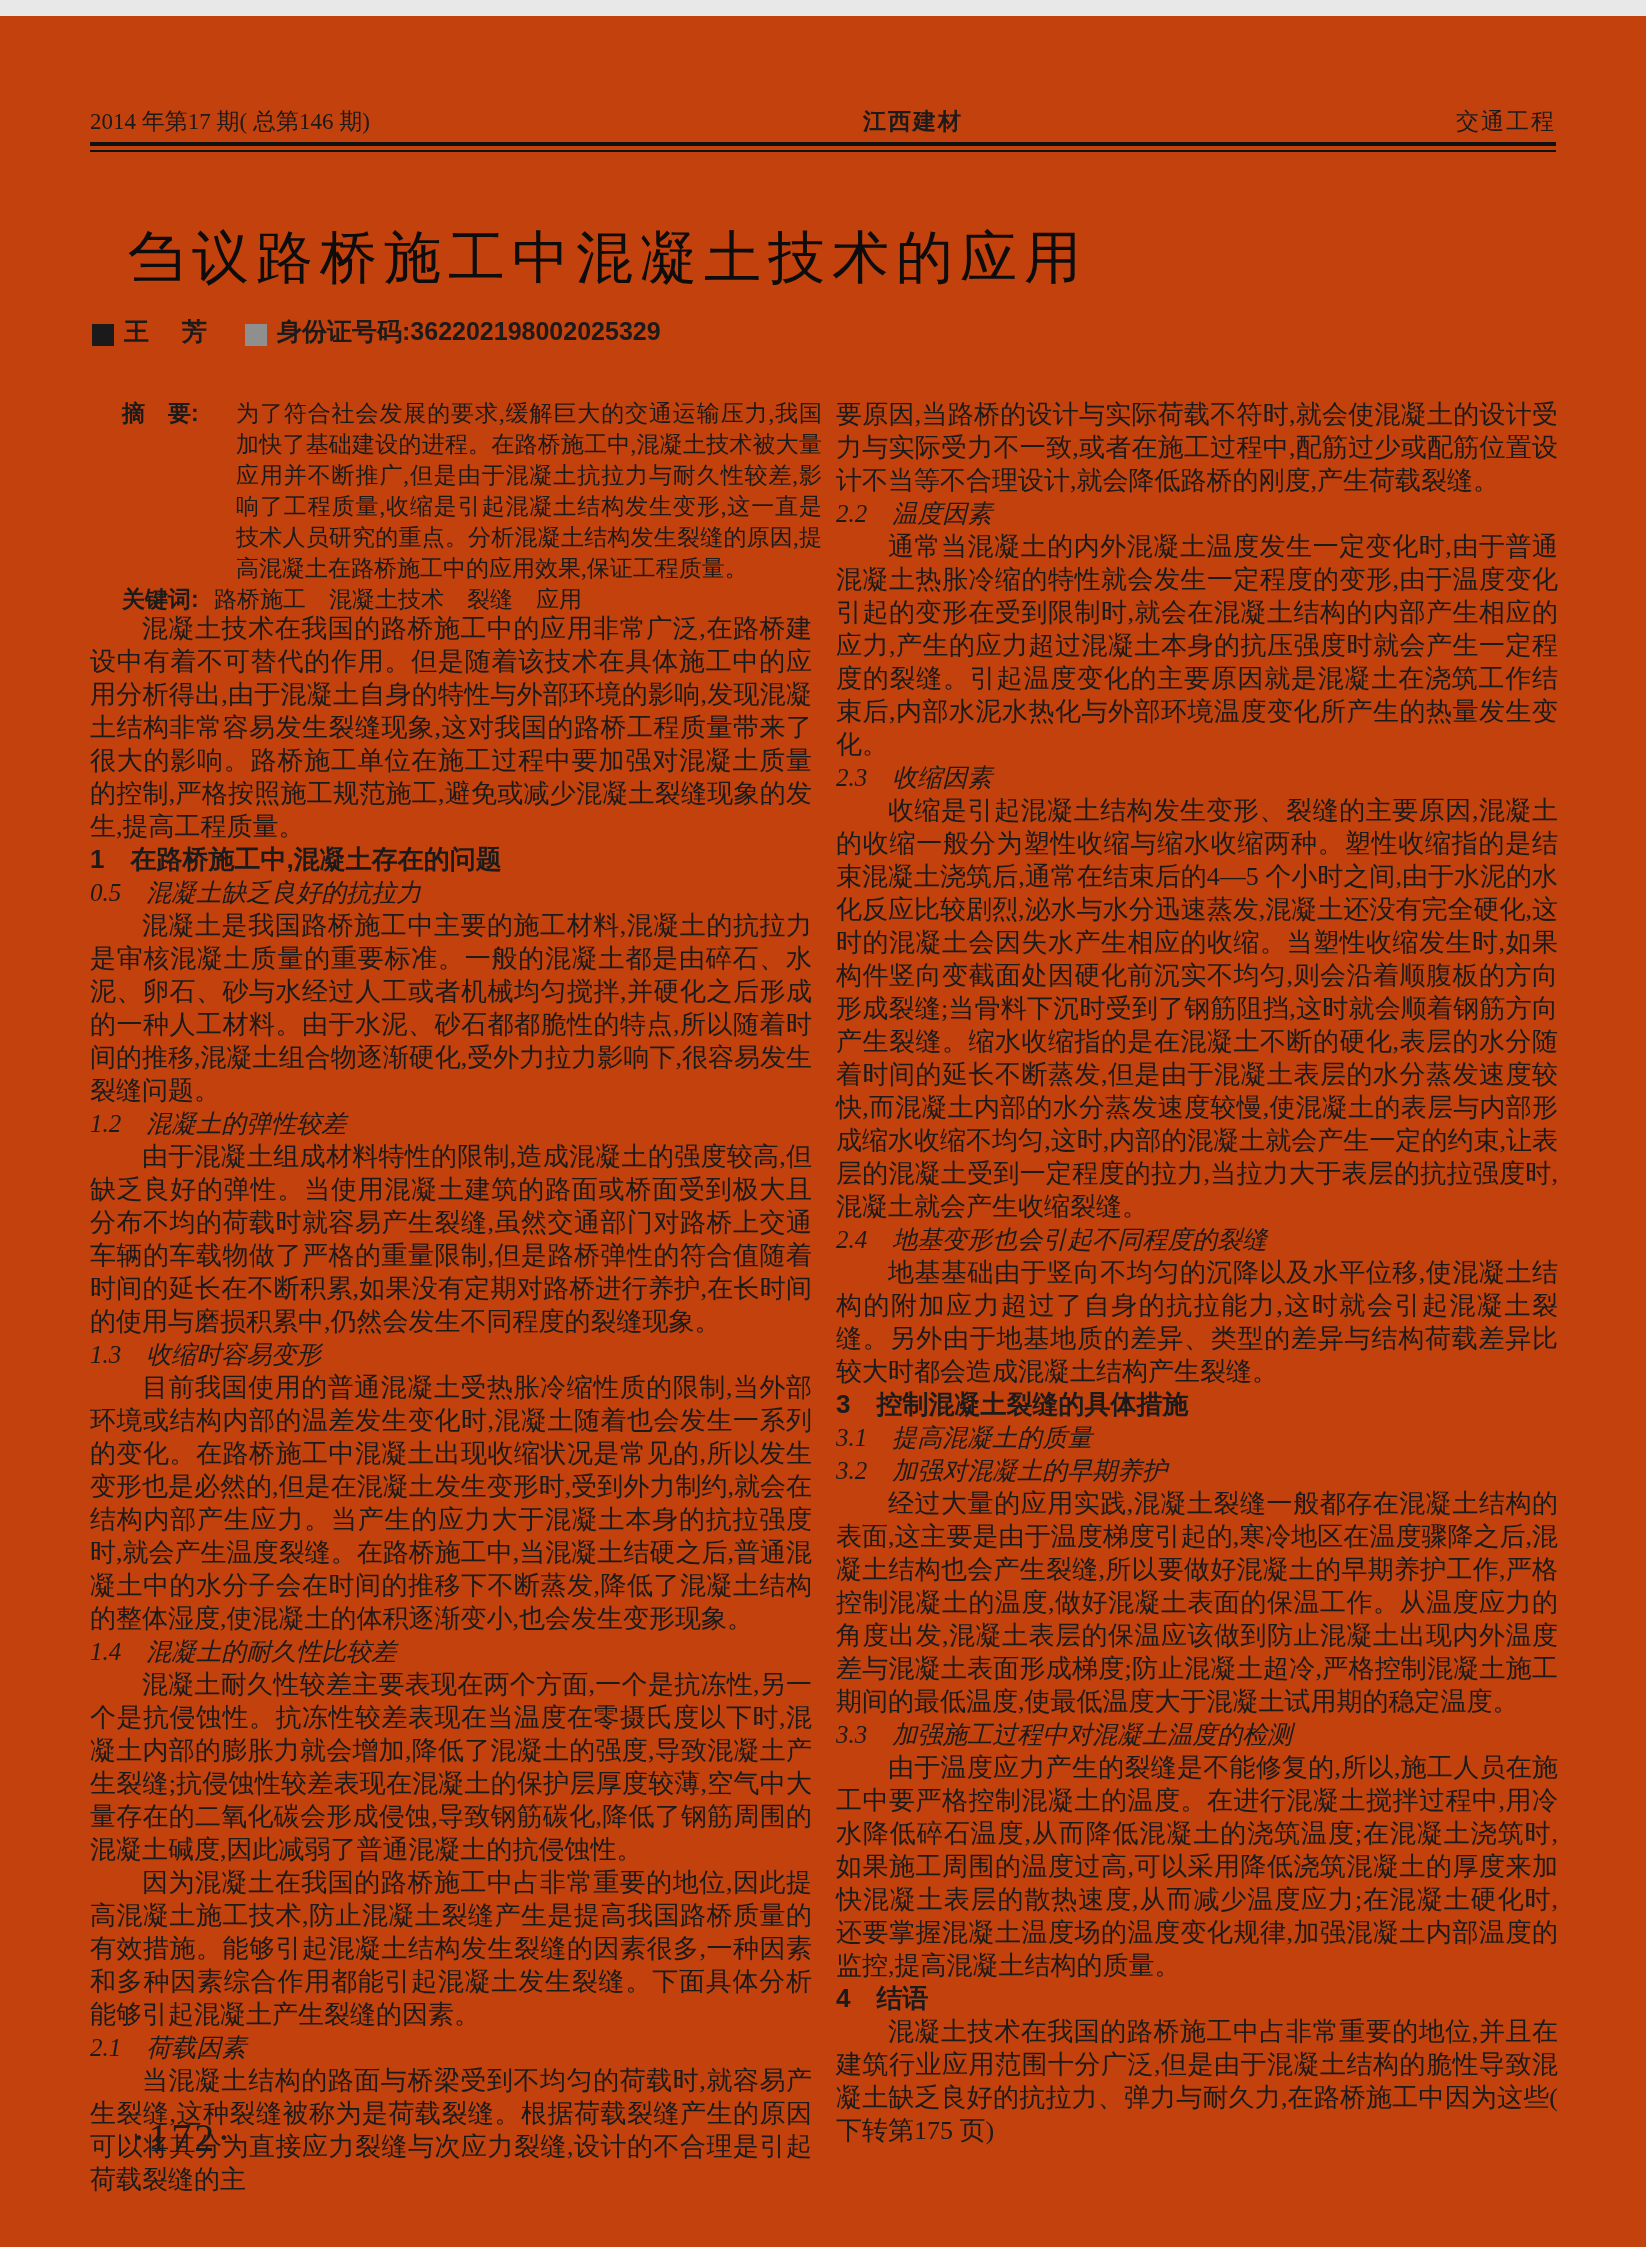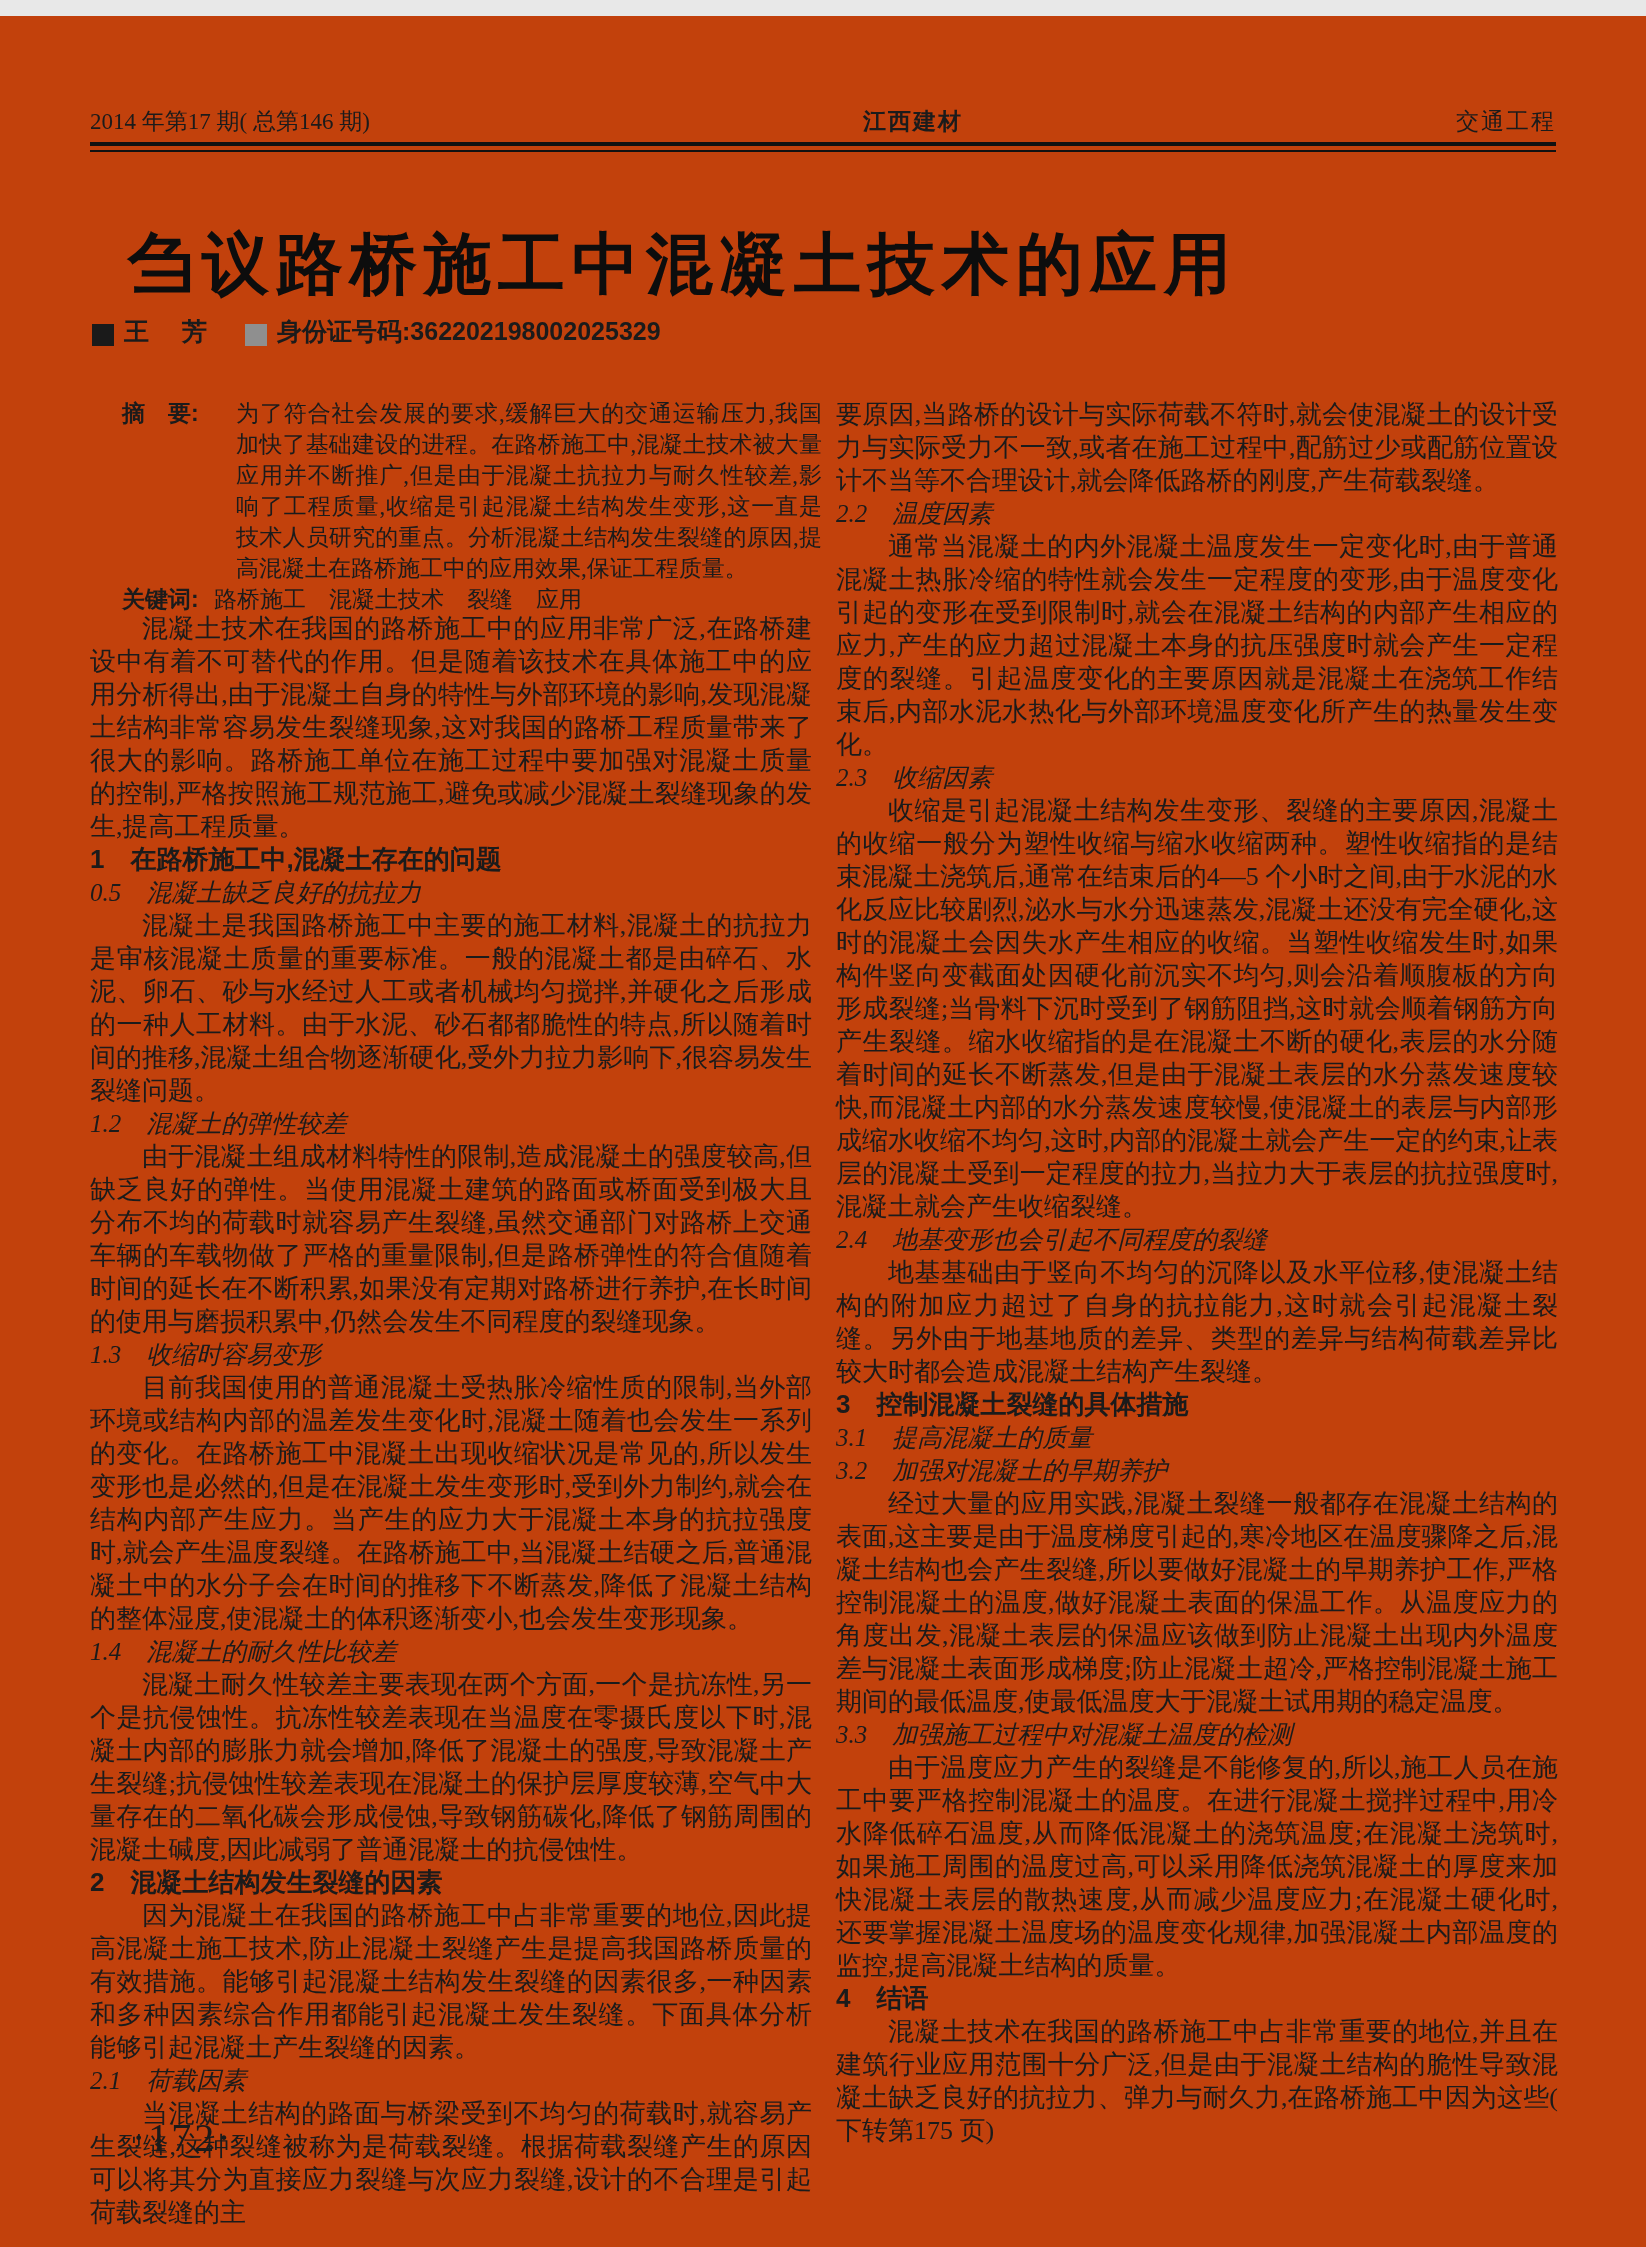--- a/index.html
+++ b/index.html
@@ -21,21 +21,21 @@
     font-family:"Liberation Serif", serif;
   }
   .runhead .mid{font-weight:bold;letter-spacing:2px;}
   .runhead .right{letter-spacing:2px;}
   .rule-thick{position:absolute;top:126px;left:90px;width:1466px;height:4px;background:#111;}
   .rule-thin{position:absolute;top:134px;left:90px;width:1466px;height:2px;background:#111;}
   
   .title{
     position:absolute;top:168px;left:128px;width:1400px;
     font-family:"Liberation Sans", sans-serif;
-    font-weight:bold;font-size:67px;line-height:70px;letter-spacing:7px;
+    font-weight:normal;font-size:57px;line-height:70px;letter-spacing:7px;
     color:#0d0d0d;white-space:nowrap;
   }
   .byline{
     position:absolute;top:300px;left:92px;width:1400px;
     font-family:"Liberation Sans", sans-serif;
     font-weight:bold;font-size:25px;line-height:30px;
     display:flex;align-items:flex-end;gap:10px;
   }
   .sq{display:inline-block;width:22px;height:22px;flex:0 0 auto;}
   .sq.black{background:#1a1a1a;}
@@ -113,21 +113,20 @@
     <p class="para">混凝土技术在我国的路桥施工中的应用非常广泛,在路桥建设中有着不可替代的作用。但是随着该技术在具体施工中的应用分析得出,由于混凝土自身的特性与外部环境的影响,发现混凝土结构非常容易发生裂缝现象,这对我国的路桥工程质量带来了很大的影响。路桥施工单位在施工过程中要加强对混凝土质量的控制,严格按照施工规范施工,避免或减少混凝土裂缝现象的发生,提高工程质量。</p>
     <h2>1　在路桥施工中,混凝土存在的问题</h2>
     <h3>0.5　混凝土缺乏良好的抗拉力</h3>
     <p class="para">混凝土是我国路桥施工中主要的施工材料,混凝土的抗拉力是审核混凝土质量的重要标准。一般的混凝土都是由碎石、水泥、卵石、砂与水经过人工或者机械均匀搅拌,并硬化之后形成的一种人工材料。由于水泥、砂石都都脆性的特点,所以随着时间的推移,混凝土组合物逐渐硬化,受外力拉力影响下,很容易发生裂缝问题。</p>
     <h3>1.2　混凝土的弹性较差</h3>
     <p class="para">由于混凝土组成材料特性的限制,造成混凝土的强度较高,但缺乏良好的弹性。当使用混凝土建筑的路面或桥面受到极大且分布不均的荷载时就容易产生裂缝,虽然交通部门对路桥上交通车辆的车载物做了严格的重量限制,但是路桥弹性的符合值随着时间的延长在不断积累,如果没有定期对路桥进行养护,在长时间的使用与磨损积累中,仍然会发生不同程度的裂缝现象。</p>
     <h3>1.3　收缩时容易变形</h3>
     <p class="para">目前我国使用的普通混凝土受热胀冷缩性质的限制,当外部环境或结构内部的温差发生变化时,混凝土随着也会发生一系列的变化。在路桥施工中混凝土出现收缩状况是常见的,所以发生变形也是必然的,但是在混凝土发生变形时,受到外力制约,就会在结构内部产生应力。当产生的应力大于混凝土本身的抗拉强度时,就会产生温度裂缝。在路桥施工中,当混凝土结硬之后,普通混凝土中的水分子会在时间的推移下不断蒸发,降低了混凝土结构的整体湿度,使混凝土的体积逐渐变小,也会发生变形现象。</p>
     <h3>1.4　混凝土的耐久性比较差</h3>
     <p class="para">混凝土耐久性较差主要表现在两个方面,一个是抗冻性,另一个是抗侵蚀性。抗冻性较差表现在当温度在零摄氏度以下时,混凝土内部的膨胀力就会增加,降低了混凝土的强度,导致混凝土产生裂缝;抗侵蚀性较差表现在混凝土的保护层厚度较薄,空气中大量存在的二氧化碳会形成侵蚀,导致钢筋碳化,降低了钢筋周围的混凝土碱度,因此减弱了普通混凝土的抗侵蚀性。</p>
-    <h2>2　混凝土结构发生裂缝的因素</h2>
     <p class="para">因为混凝土在我国的路桥施工中占非常重要的地位,因此提高混凝土施工技术,防止混凝土裂缝产生是提高我国路桥质量的有效措施。能够引起混凝土结构发生裂缝的因素很多,一种因素和多种因素综合作用都能引起混凝土发生裂缝。下面具体分析能够引起混凝土产生裂缝的因素。</p>
     <h3>2.1　荷载因素</h3>
     <p class="para">当混凝土结构的路面与桥梁受到不均匀的荷载时,就容易产生裂缝,这种裂缝被称为是荷载裂缝。根据荷载裂缝产生的原因可以将其分为直接应力裂缝与次应力裂缝,设计的不合理是引起荷载裂缝的主</p>
   </div>
 
   <div class="col col-right">
     <p class="para-cont">要原因,当路桥的设计与实际荷载不符时,就会使混凝土的设计受力与实际受力不一致,或者在施工过程中,配筋过少或配筋位置设计不当等不合理设计,就会降低路桥的刚度,产生荷载裂缝。</p>
     <h3>2.2　温度因素</h3>
     <p class="para">通常当混凝土的内外混凝土温度发生一定变化时,由于普通混凝土热胀冷缩的特性就会发生一定程度的变形,由于温度变化引起的变形在受到限制时,就会在混凝土结构的内部产生相应的应力,产生的应力超过混凝土本身的抗压强度时就会产生一定程度的裂缝。引起温度变化的主要原因就是混凝土在浇筑工作结束后,内部水泥水热化与外部环境温度变化所产生的热量发生变化。</p>
     <h3>2.3　收缩因素</h3>

